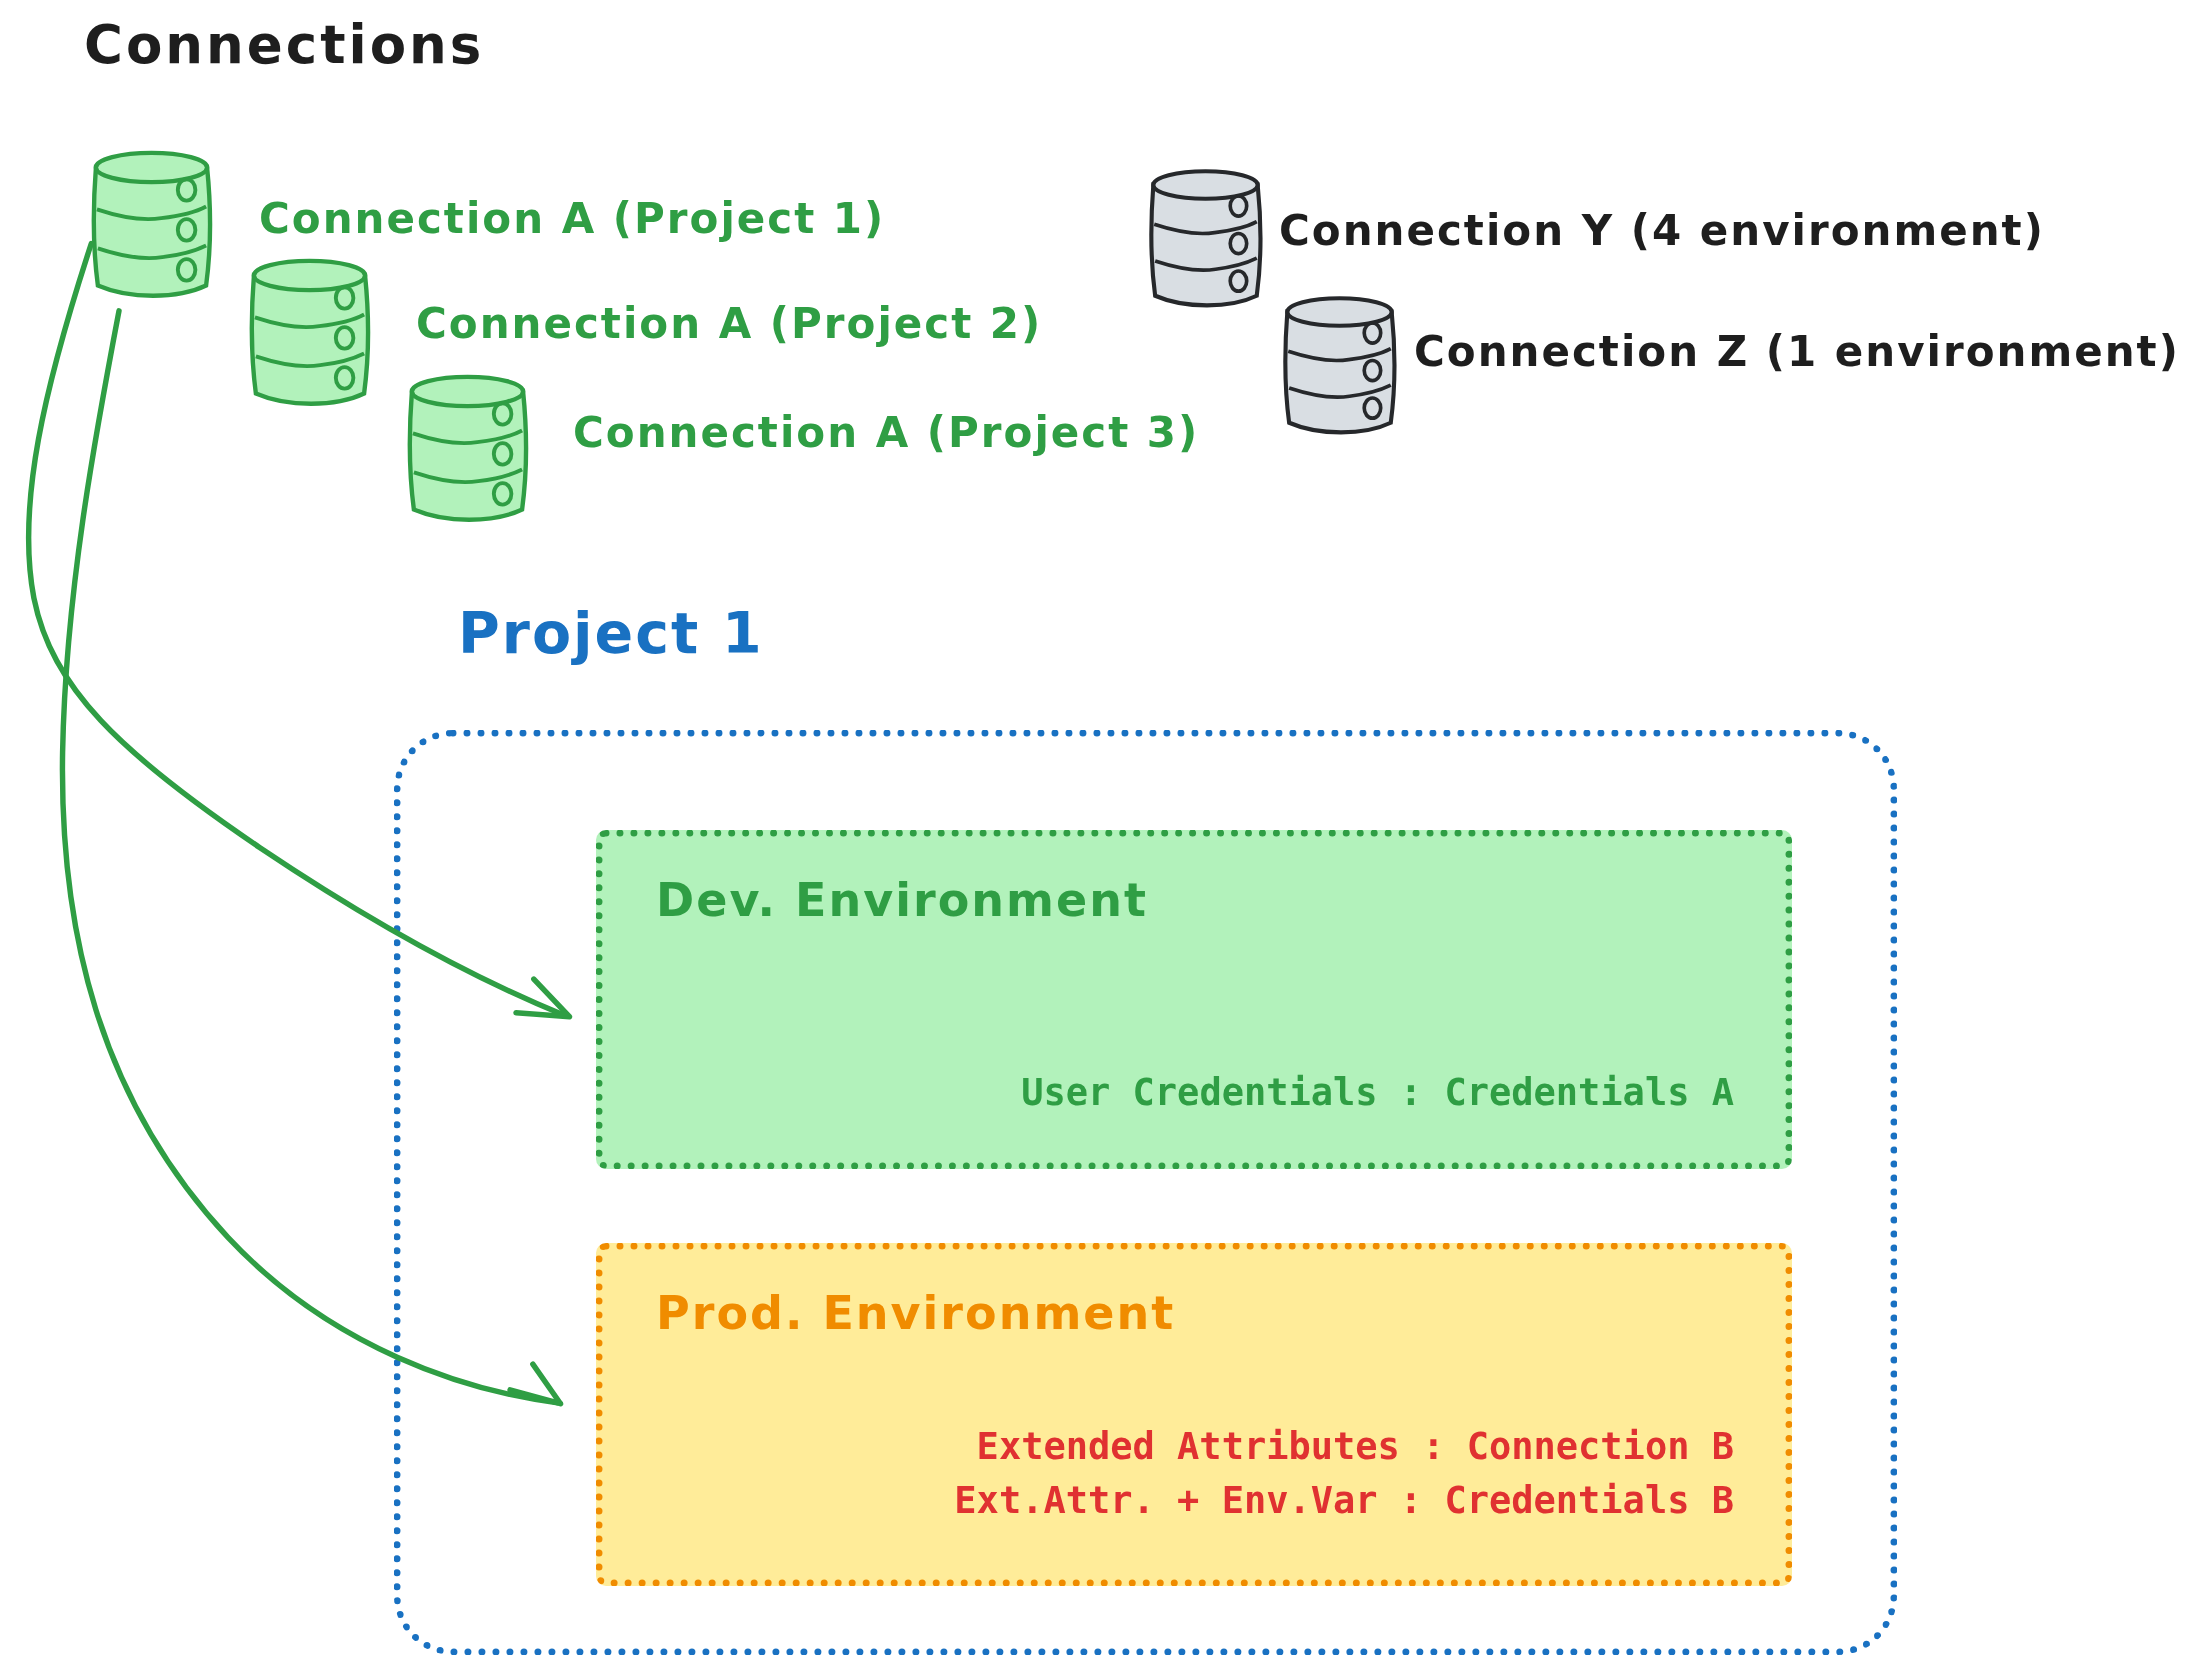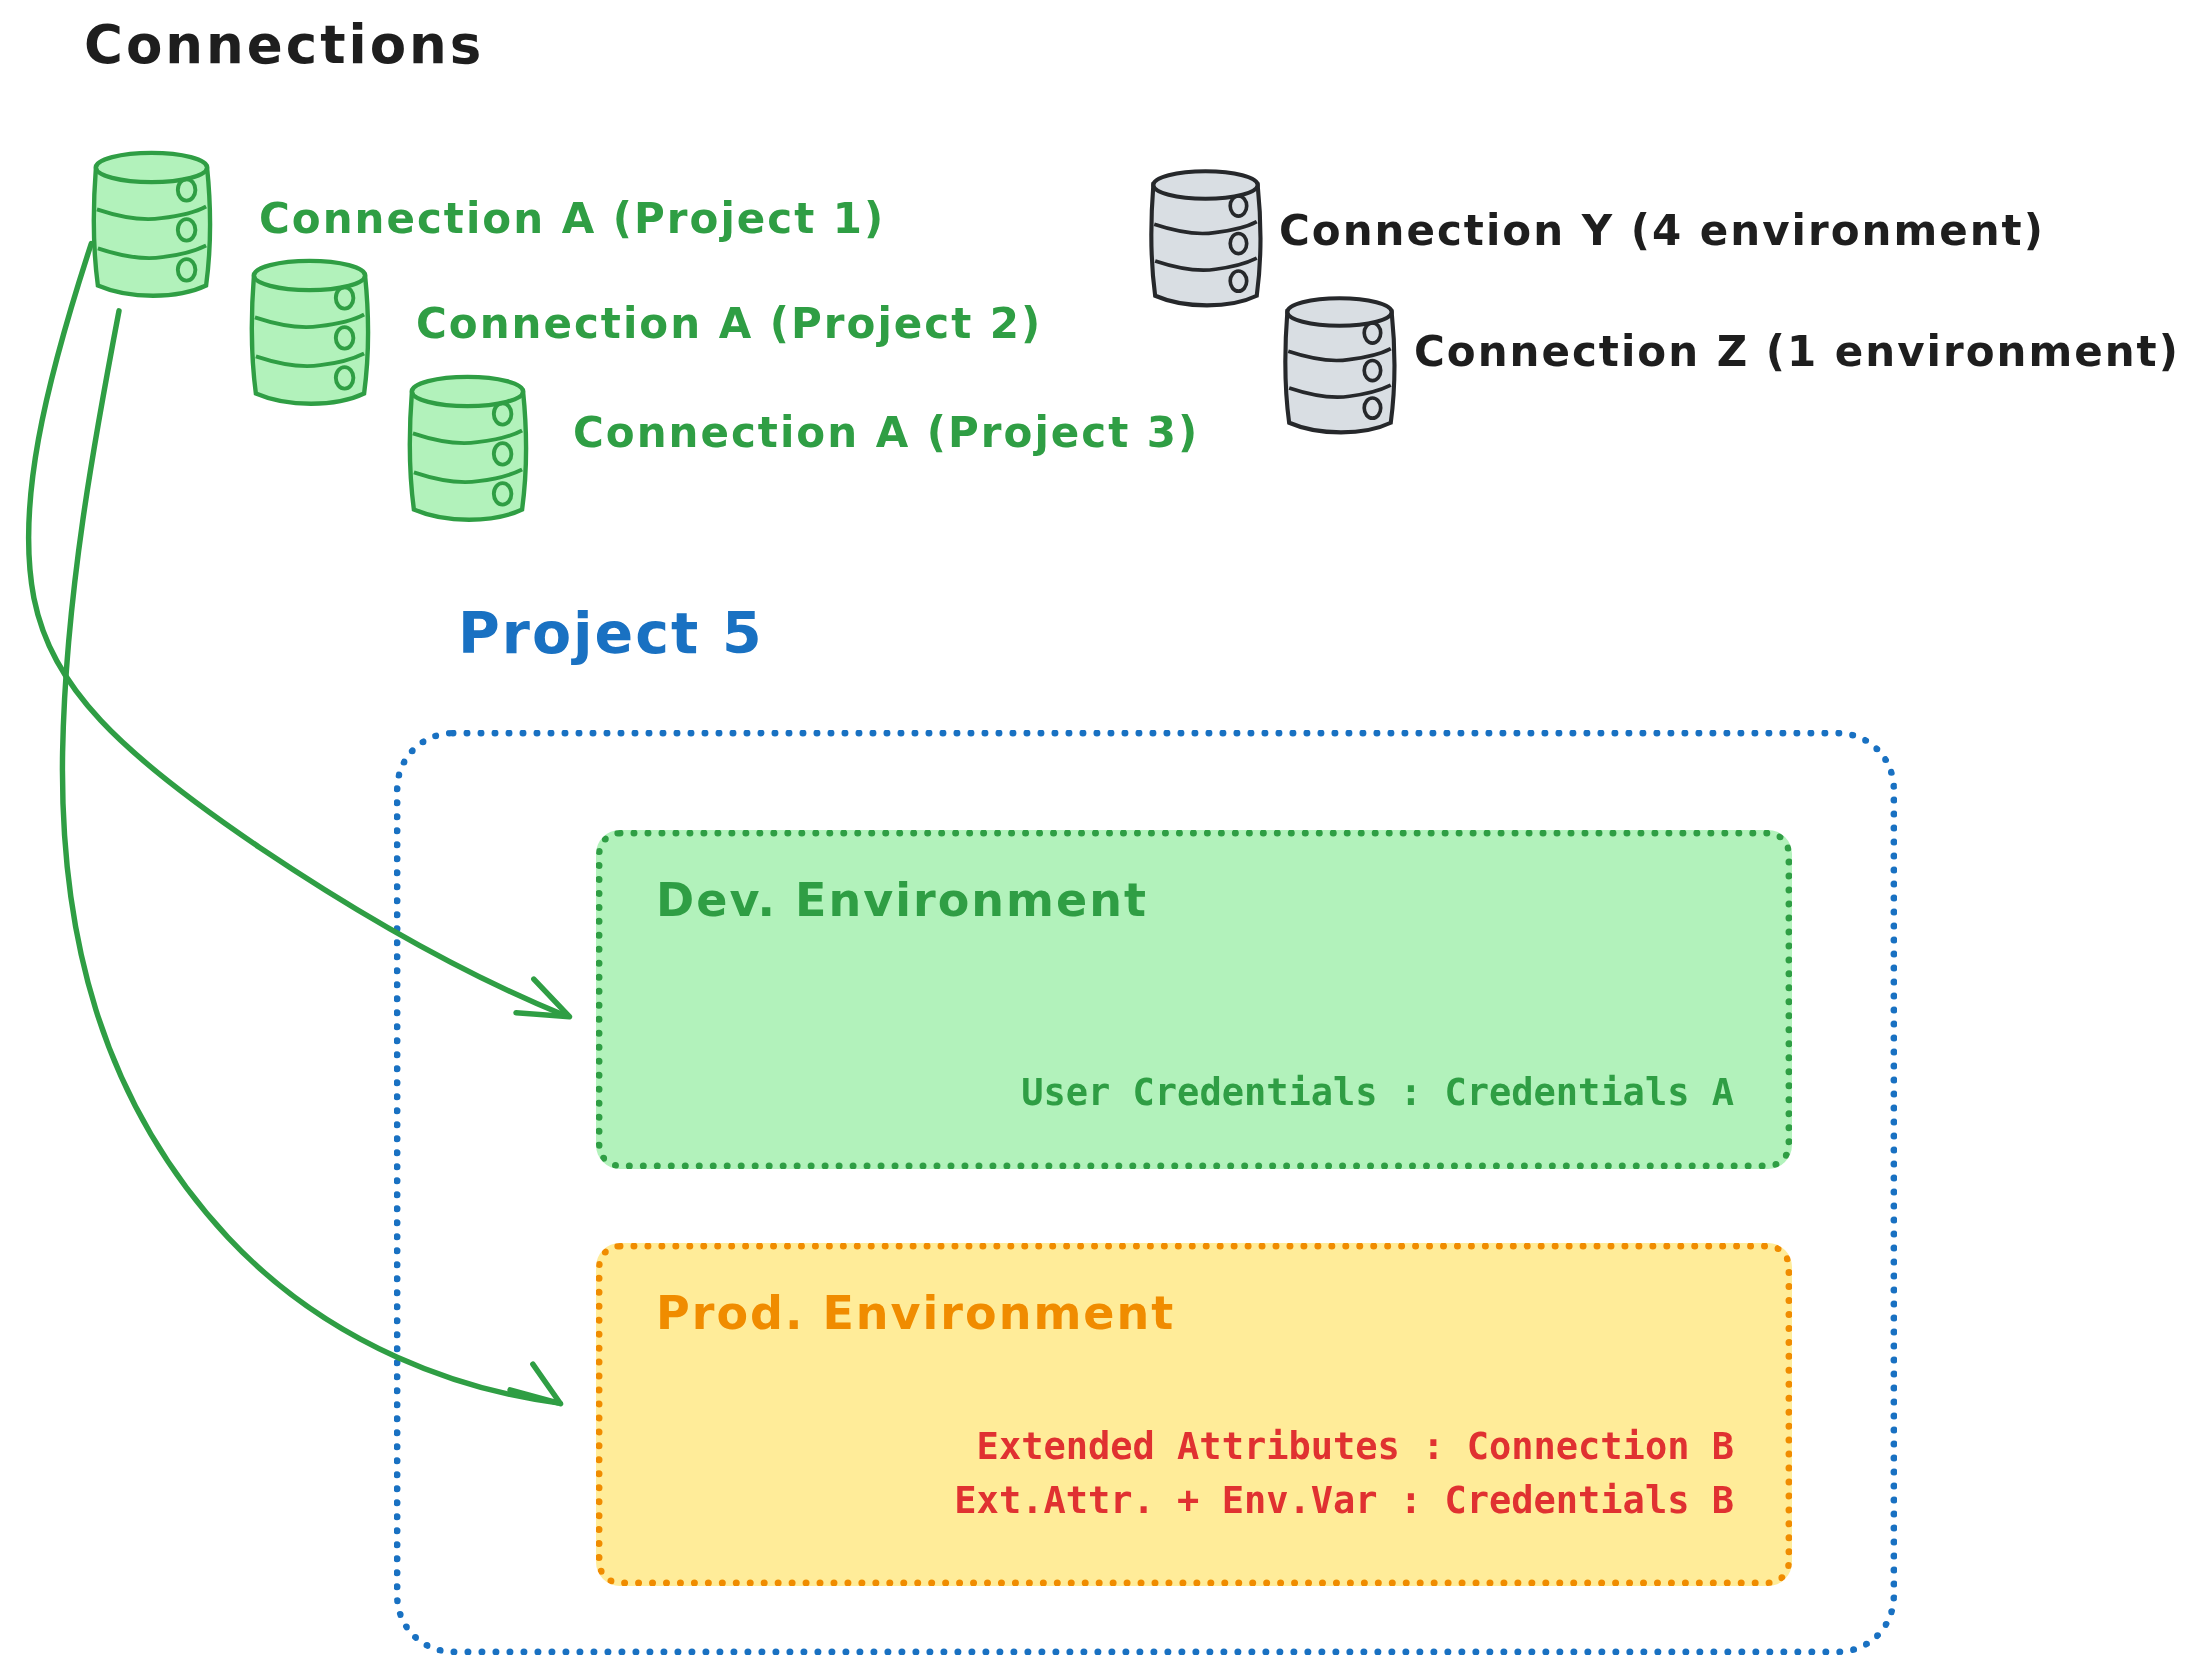--- a/index.html
+++ b/index.html
@@ -43,21 +43,21 @@
   .project-box {
     left: 394px; top: 730px;
     width: 1503px; height: 925px;
     border: 7px dotted var(--blue);
     border-radius: 59px;
     box-sizing: border-box;
     background: transparent;
   }
   .env-box {
     box-sizing: border-box;
-    border-radius: 24px;
+    border-radius: 10px;
   }
   .env-box.dev {
     left: 596px; top: 830px;
     width: 1196px; height: 339px;
     background: var(--green_fill);
     border: 7px dotted var(--green);
   }
   .env-box.prod {
     left: 596px; top: 1243px;
     width: 1196px; height: 343px;
@@ -177,21 +177,21 @@
     <ellipse class="db-top" cx="65" cy="21" rx="57" ry="15"></ellipse>
     <path class="db-line" d="M9 64 C30 71 55 76 75 73 C92 71 108 68 121 61"></path>
     <path class="db-line" d="M10 104 C31 111 56 116 76 113 C93 111 109 107 121 101"></path>
     <ellipse class="db-dot" cx="101" cy="44" rx="9" ry="11"></ellipse>
     <ellipse class="db-dot" cx="101" cy="85" rx="9" ry="11"></ellipse>
     <ellipse class="db-dot" cx="101" cy="126" rx="9" ry="11"></ellipse>
   </svg>
 </div>
 <div class="abs conn-label dark" style="left:1414px; top:327px;">Connection Z (1 environment)</div>
 
-<div class="abs project-title">Project 5</div>
+<div class="abs project-title">Project 1</div>
 <div class="abs project-box"></div>
 
 <div class="abs env-box dev">
   <div class="env-title">Dev. Environment</div>
   <div class="mono-lines">User Credentials : Credentials A</div>
 </div>
 
 <div class="abs env-box prod">
   <div class="env-title">Prod. Environment</div>
   <div class="mono-lines">

